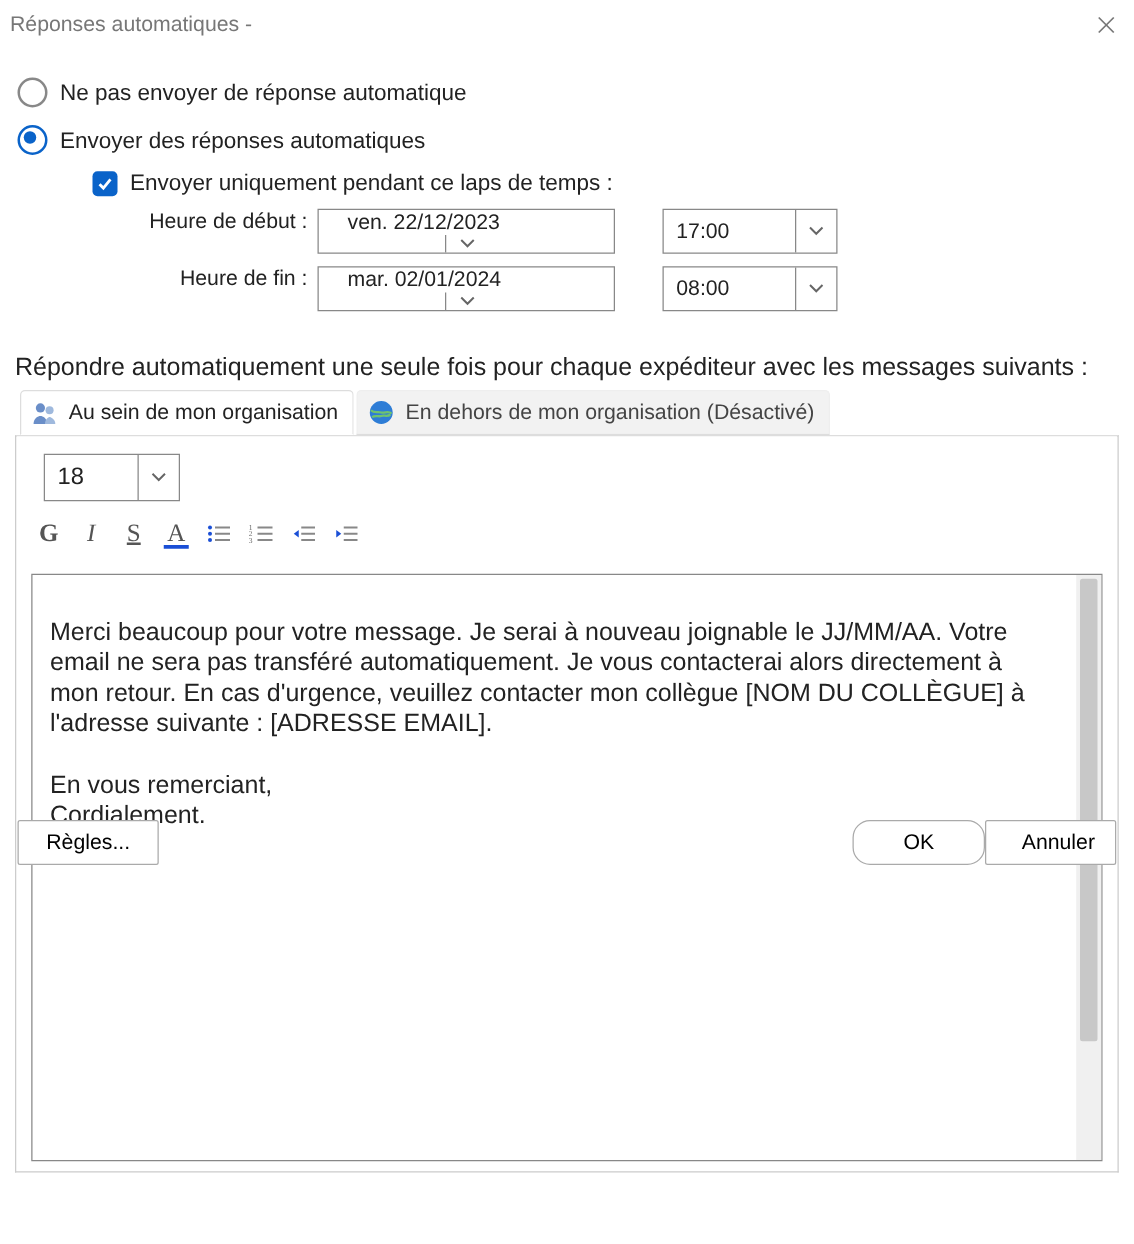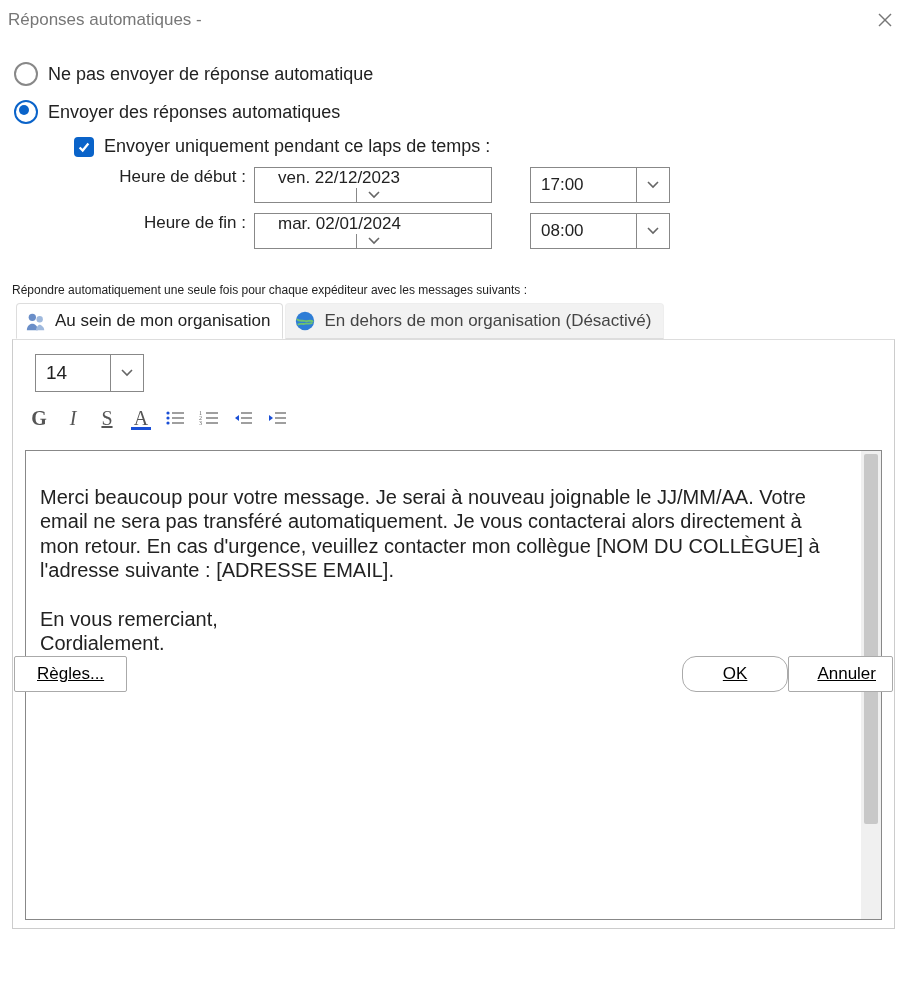--- a/index.html
+++ b/index.html
@@ -31,21 +31,21 @@
   .time-row { display: flex; align-items: flex-start; margin-bottom: 10px; }
   .time-label { width: 140px; text-align: right; padding-right: 8px; font-size: 17px; }
   .sel { display: flex; align-items: center; border: 1px solid #888; height: 34px; background: #fff; }
   .sel.date { width: 236px; flex-direction: column; }
   .sel.date .val { width: 200px; padding-left: 10px; font-size: 17px; }
   .sel.time { width: 138px; margin-left: 38px; }
   .sel.time .val { width: 102px; padding-left: 10px; font-size: 17px; }
   .sel .dd { width: 34px; height: 34px; border-left: 1px solid #888; display: flex; align-items: center; justify-content: center; cursor: pointer; }
   .sel .dd svg, .font-dd svg, .size-dd svg { width: 12px; height: 8px; stroke: #666; stroke-width: 1.6; fill: none; }
 
-  .reply-info { margin: 34px 2px 6px 2px; font-size: 12px; }
+  .reply-info { margin: 34px 2px 6px 2px; font-size: 20px; }
 
   .tabs { display: flex; margin-top: 6px; padding-left: 6px; }
   .tab { display: flex; align-items: center; padding: 6px 12px 6px 8px; font-size: 17px; border: 1px solid #ddd; border-bottom: 1px solid #fff; background: #fff; border-radius: 4px 4px 0 0; margin-right: 2px; cursor: pointer; }
   .tab.inactive { background: #f2f2f2; border-color: #eee; border-bottom-color: #ddd; color: #444; }
   .tab .tab-icon { width: 22px; height: 22px; margin-right: 8px; }
 
   .editor-wrap { border: 1px solid #ccc; border-top: 1px solid #ddd; margin: 0 2px 0 2px; padding: 14px 12px 8px 12px; }
   .font-row { display: flex; align-items: center; }
   .font-sel { display: flex; border: 1px solid #888; height: 36px; }
   .font-sel .val { width: 258px; padding: 0 10px; font-size: 19px; display: flex; align-items: center; }
@@ -61,21 +61,21 @@
   .fmt-btn.fontcolor { position: relative; }
   .fmt-btn.fontcolor .underline-bar { position: absolute; bottom: 2px; left: 4px; right: 4px; height: 3px; background: #1a4fd6; }
   .fmt-icon svg { width: 20px; height: 18px; }
 
   .msg-area { margin-top: 18px; border: 1px solid #888; height: 468px; display: flex; }
   .msg-text { flex: 1; padding: 34px 18px 10px 14px; font-size: 20px; line-height: 1.22; font-family: Arial, sans-serif; white-space: pre-wrap; overflow: hidden; }
   .scrollbar { width: 20px; background: #f0f0f0; display: flex; align-items: flex-start; }
   .scroll-thumb { width: 14px; margin: 3px auto; height: 370px; background: #c8c8c8; border-radius: 2px; }
 
   .footer { position: absolute; left: 0; right: 0; bottom: 10px; padding: 0 14px; display: flex; align-items: center; }
-  .btn { border: 1px solid #aaa; background: #fff; font-size: 17px; padding: 7px 22px; cursor: pointer; border-radius: 2px; text-decoration: underline; }
+  .btn { border: 1px solid #aaa; background: #fff; font-size: 17px; padding: 7px 22px; cursor: pointer; border-radius: 2px; }
   .btn.rules { }
   .btn.ok { margin-left: auto; padding-left: 40px; padding-right: 40px; border-radius: 14px; }
   .btn.cancel { margin-left: 0; padding-left: 28px; padding-right: 16px; }
 </style>
 </head>
 <body>
 
 <div class="dialog">
   <div class="titlebar">
     <span class="title">Réponses automatiques -</span>
@@ -168,21 +168,21 @@
               <path d="M3 10c3 3 6 1 9 2s6-2 9 1M4 16c3-2 6 0 8-1s5 1 8-1" stroke="#6fc36f" stroke-width="2" fill="none"></path>
             </svg>
         </span>
         <span>En dehors de mon organisation (Désactivé)</span>
       </div>
     </div>
 
     <div class="editor-wrap">
       <div class="font-row">
         <div class="size-sel">
-          <span class="val">14</span>
+          <span class="val">18</span>
           <span class="size-dd">
               <svg viewBox="0 0 12 8">
                 <polyline points="1,1 6,6 11,1"></polyline>
               </svg>
             </span>
         </div>
       </div>
 
       <div class="fmt-row">
         <span class="fmt-btn bold">G</span>

